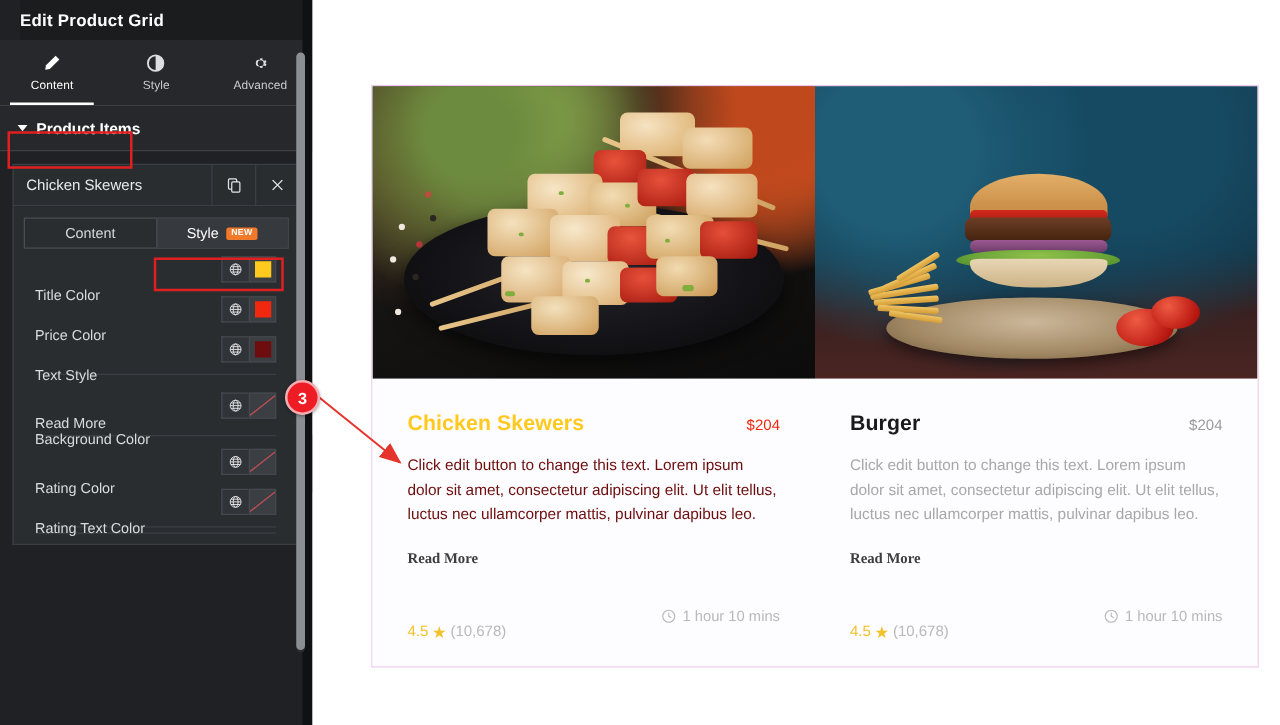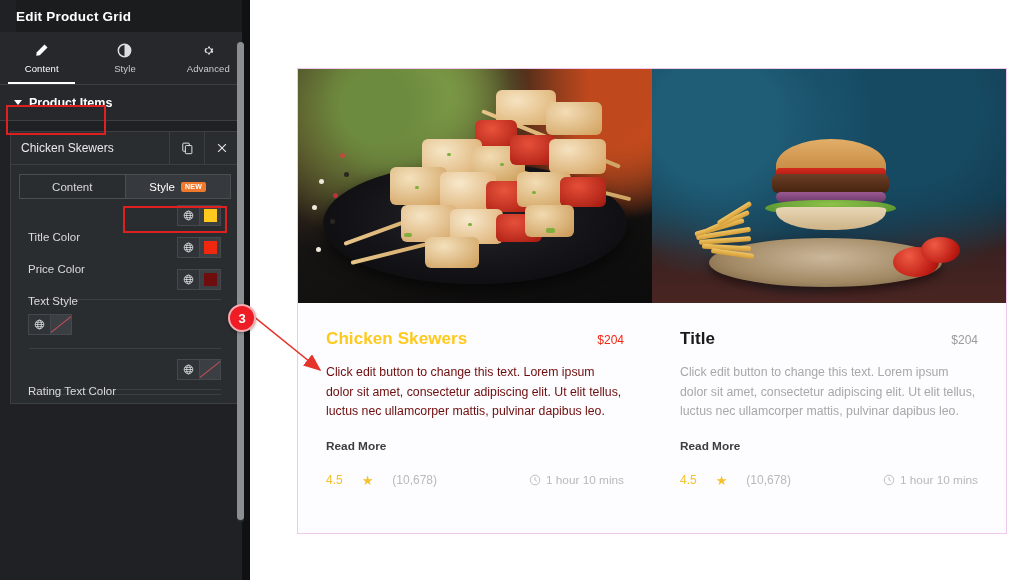--- a/index.html
+++ b/index.html
@@ -222,23 +222,23 @@
     position:absolute; border-radius:50%;
     background: radial-gradient(circle at 35% 30%, #ef5b43, #bb1a12 70%, #8c0f0a 100%);
   }
 
   
   .pbody { padding: 26px 28px 0 28px; }
   .prow1 { display:flex; align-items:baseline; justify-content:space-between; }
   .ptitle { font-size: 17px; font-weight: bold; letter-spacing:.1px; }
   .pprice { font-size: 12px; }
   .pdesc { margin-top: 14px; font-size: 12.3px; line-height: 19.5px; }
-  .preadmore { margin-top: 17px; font-size: 11.8px; font-weight:bold; color:#3d3d3d; cursor:pointer; }
+  .preadmore { margin-top: 17px; font-size: 11.8px; font-weight:bold; color:#3d3d3d; cursor:pointer;font-family:Liberation Serif, serif; }
   .pmeta { margin-top: 20px; display:flex; align-items:center; justify-content:space-between; }
-  .prating { font-size: 12px; color:#b9b9b9; display:flex; align-items:center; gap:19px; }
+  .prating { font-size: 12px; color:#b9b9b9; display:flex; align-items:center; gap:3px;margin-top:24px; }
   .prating .rnum { color:#f4c12a; }
   .star { color:#f4c12a; font-size:13px; }
   .ptime { font-size: 11.8px; color:#b9b9b9; display:flex; align-items:center; gap:5px; }
 
   
   .anno-badge {
     position:absolute; left:228px; top:304px; width:28px; height:28px;
     border-radius:50%; background:#ee1c25; border:2px solid #f2aeb2;
     color:#fff; font-size:13px; font-weight:bold;
     display:flex;align-items:center;justify-content:center;
@@ -360,34 +360,48 @@
               <span class="swatch">
                 <span class="chip" style="background:#6E0D0D"></span>
               </span>
             </span>
           </div>
 
           <div class="divider"></div>
 
 
           <div class="ctrl-row two-line">
+            <span class="clabel">Read More Background Color</span>
             <span class="color-ctrl">
               <span class="globe-btn">
                 <svg width="11" height="11" viewBox="0 0 16 16">
                     <circle cx="8" cy="8" r="6.3" fill="none" stroke="#e6e8ea" stroke-width="1.1"></circle>
                     <ellipse cx="8" cy="8" rx="2.8" ry="6.3" fill="none" stroke="#e6e8ea" stroke-width="1.1"></ellipse>
                     <path d="M1.7 8h12.6M2.6 4.9h10.8M2.6 11.1h10.8" stroke="#e6e8ea" stroke-width="1.1"></path>
                   </svg>
               </span>
               <span class="swatch empty"></span>
             </span>
           </div>
 
           <div class="divider"></div>
 
+          <div class="ctrl-row">
+            <span class="clabel">Rating Color</span>
+            <span class="color-ctrl">
+              <span class="globe-btn">
+                <svg width="11" height="11" viewBox="0 0 16 16">
+                    <circle cx="8" cy="8" r="6.3" fill="none" stroke="#e6e8ea" stroke-width="1.1"></circle>
+                    <ellipse cx="8" cy="8" rx="2.8" ry="6.3" fill="none" stroke="#e6e8ea" stroke-width="1.1"></ellipse>
+                    <path d="M1.7 8h12.6M2.6 4.9h10.8M2.6 11.1h10.8" stroke="#e6e8ea" stroke-width="1.1"></path>
+                  </svg>
+              </span>
+              <span class="swatch empty"></span>
+            </span>
+          </div>
 
           <div class="ctrl-row">
             <span class="clabel">Rating Text Color</span>
             <span class="color-ctrl">
               <span class="globe-btn">
                 <svg width="11" height="11" viewBox="0 0 16 16">
                     <circle cx="8" cy="8" r="6.3" fill="none" stroke="#e6e8ea" stroke-width="1.1"></circle>
                     <ellipse cx="8" cy="8" rx="2.8" ry="6.3" fill="none" stroke="#e6e8ea" stroke-width="1.1"></ellipse>
                     <path d="M1.7 8h12.6M2.6 4.9h10.8M2.6 11.1h10.8" stroke="#e6e8ea" stroke-width="1.1"></path>
                   </svg>
@@ -511,21 +525,21 @@
           <div class="patty"></div>
           <div class="onion"></div>
           <div class="lettuce"></div>
           <div class="bun-bot"></div>
           <div class="tomato" style="left:68%;top:76%;width:13%;height:13%"></div>
           <div class="tomato" style="left:76%;top:72%;width:11%;height:11%"></div>
         </div>
 
         <div class="pbody">
           <div class="prow1">
-            <div class="ptitle" style="color:#1A1A1A">Title</div>
+            <div class="ptitle" style="color:#1A1A1A">Burger</div>
             <div class="pprice" style="color:#9B9B9B">$204</div>
           </div>
           <div class="pdesc" style="color:#A8A8A8">Click edit button to change this text. Lorem ipsum dolor sit amet, consectetur adipiscing elit. Ut elit tellus, luctus nec ullamcorper mattis, pulvinar dapibus leo.</div>
           <div class="preadmore">Read More</div>
           <div class="pmeta">
             <div class="prating">
               <span class="rnum">4.5</span>
               <span class="star">★</span>
               <span>(10,678)</span>
             </div>

